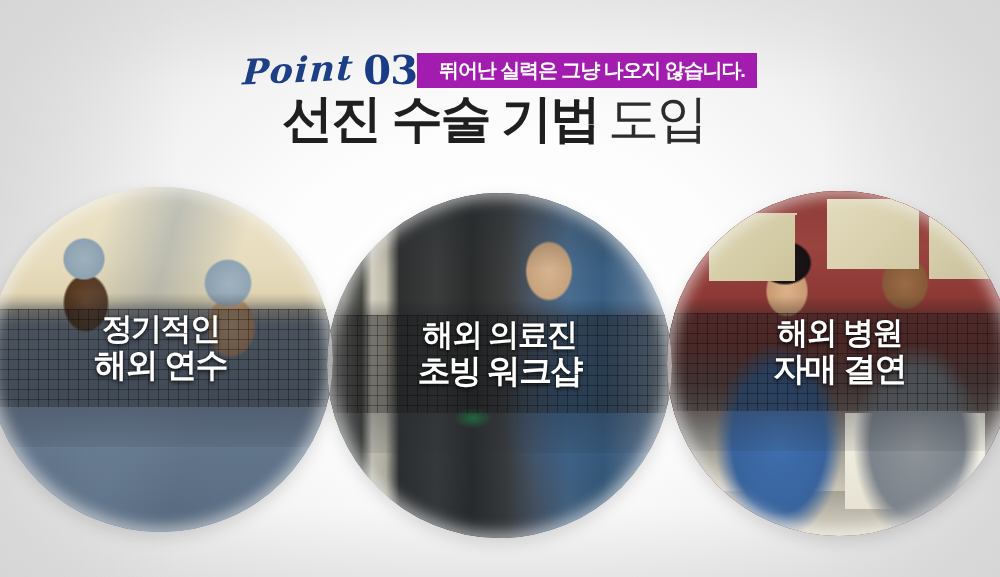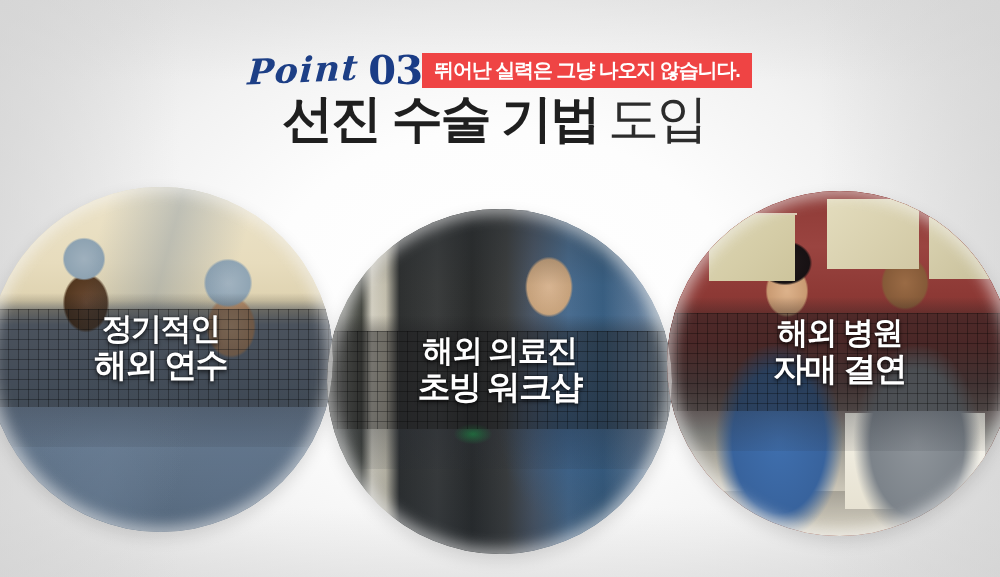--- a/index.html
+++ b/index.html
@@ -71,26 +71,26 @@
     font-weight: 700;
     font-size: 40px;
     color: #1a3c86;
     letter-spacing: -1px;
     line-height: 1;
     position: relative;
     top: 1px;
   }
 
   .tagline-badge {
-    background: #ef4444;
+    background: #a21caf;
     color: #ffffff;
     font-size: 20px;
     font-weight: 700;
     letter-spacing: -1.1px;
-    padding: 7px 12px 8px 12px;
+    padding: 7px 12px 8px 22px;
     line-height: 1;
     white-space: nowrap;
     position: relative;
     top: 1px;
   }
 
   .headline {
     position: absolute;
     left: 0;
     top: 93px;
@@ -125,21 +125,21 @@
   .circle {
     position: absolute;
     width: 345px;
     height: 345px;
     border-radius: 50%;
     overflow: hidden;
     top: 0;
     box-shadow: 0 6px 16px rgba(0,0,0,0.13);
   }
   .circle.c1 { left: -12px; top: 2px; }
-  .circle.c2 { left: 327px; top: 24px; }
+  .circle.c2 { left: 327px; top: 8px; }
   .circle.c3 { left: 667px; top: 6px; }
 
   .photo {
     position: absolute;
     inset: 0;
   }
 
   
   .photo-1 {
     background:

